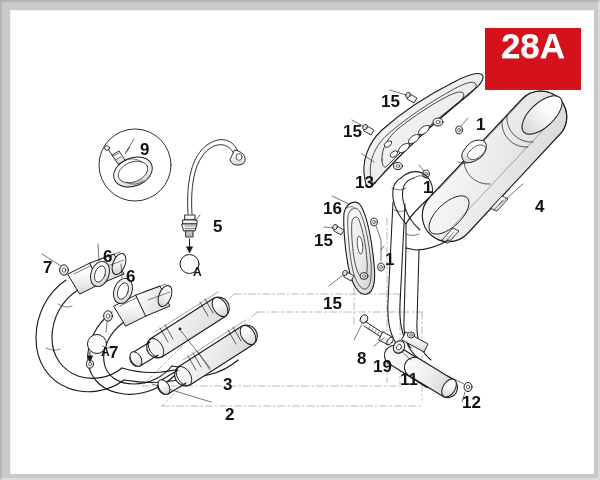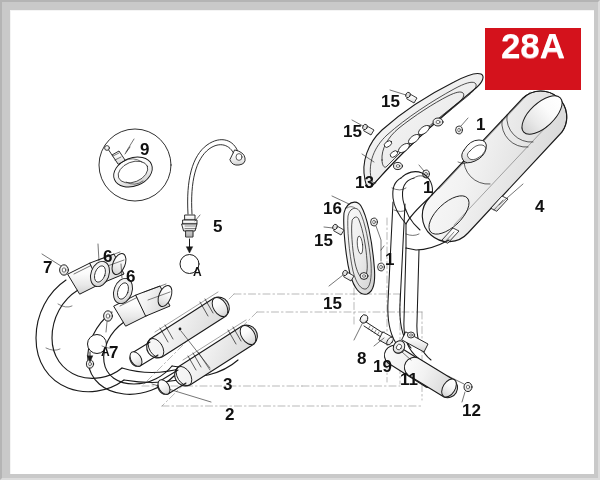--- a/index.html
+++ b/index.html
@@ -504,20 +504,20 @@
     <div class="callout" style="left:33px; top:249px;">7</div>
     <div class="callout" style="left:93px; top:238px;">6</div>
     <div class="callout" style="left:116px; top:258px;">6</div>
     <div class="callout" style="left:99px; top:334px;">7</div>
     <div class="callout" style="left:91px; top:336px; font-size:12px;">A</div>
     <div class="callout" style="left:213px; top:366px;">3</div>
     <div class="callout" style="left:215px; top:396px;">2</div>
     <div class="callout" style="left:347px; top:340px;">8</div>
     <div class="callout" style="left:363px; top:348px;">19</div>
     <div class="callout" style="left:390px; top:361px;">11</div>
-    <div class="callout" style="left:452px; top:392px;">12</div>
+    <div class="callout" style="left:452px; top:384px;">12</div>
 
     <div id="badge">
       <span id="badge-text">28A</span>
     </div>
 
   </div>
 </div>
 
 </body></html>

